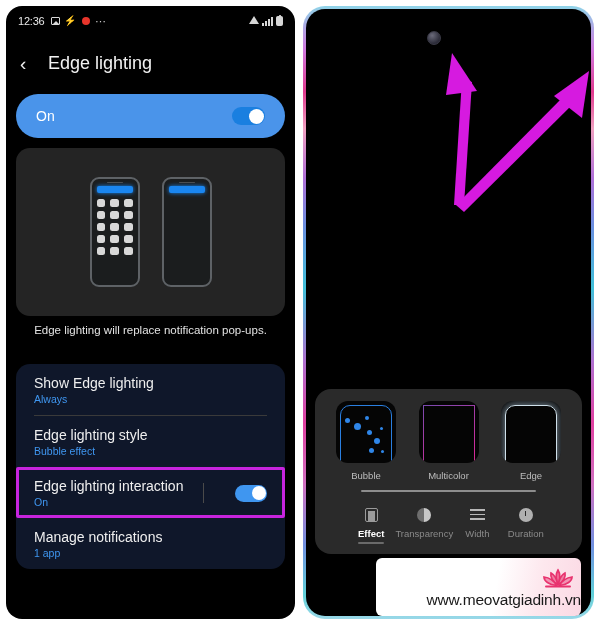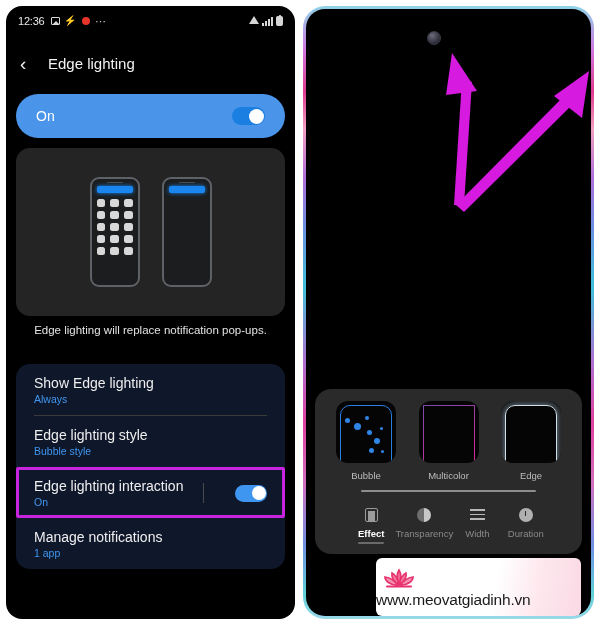--- a/index.html
+++ b/index.html
@@ -60,21 +60,21 @@
   }
 
   .appbar {
     position: absolute; top: 36px; left: 0; right: 0; height: 42px;
     display: flex; align-items: center; padding: 0 14px;
   }
   .back-chev {
     color: #f0f0f0; font-size: 19px; font-weight: 300;
     width: 20px; line-height: 1; cursor: pointer;
   }
-  .appbar-title { color: #f2f2f2; font-size: 15px; margin-left: 8px; }
+  .appbar-title { color: #f2f2f2; font-size: 18px; margin-left: 8px; }
 
   .master-card {
     position: absolute; top: 88px; left: 10px; right: 10px; height: 44px;
     background: #4a94ea; border-radius: 22px;
     display: flex; align-items: center; padding: 0 20px;
   }
   .master-label { color: #ffffff; font-size: 14px; }
   .switch {
     margin-left: auto; width: 33px; height: 18px; border-radius: 9px;
     background: #1a7fe0; position: relative; flex: 0 0 auto;
@@ -228,21 +228,21 @@
     position: absolute; bottom: 20px; left: 0; right: 0;
     text-align: center; color: #1a73e8; font-size: 14px; font-weight: bold;
   }
 
   
   .watermark {
     position: absolute; left: 376px; top: 558px;
     width: 205px; height: 58px;
     background: linear-gradient(100deg,#ffffff 58%, #fde8ee 78%, #fbd9e4 100%);
     border-radius: 6px;
-    display: flex; flex-direction: column; align-items: flex-start; justify-content: center;
+    display: flex; flex-direction: column; align-items: flex-end; justify-content: center;
     overflow: hidden;
   }
   .wm-url {
     color: #1a1a1a; font-size: 15.5px; letter-spacing: -0.2px; margin-top: 1px;
   }
 </style>
 </head>
 <body>
 
 <div class="screen">
@@ -317,21 +317,21 @@
             <span class="row-sub">Always</span>
           </div>
         </div>
       </div>
       <div class="divider"></div>
 
       <div class="list-row">
         <div class="row-inner">
           <div class="row-texts">
             <span class="row-title">Edge lighting style</span>
-            <span class="row-sub">Bubble style</span>
+            <span class="row-sub">Bubble effect</span>
           </div>
         </div>
       </div>
 
       <div class="list-row">
         <div class="row-inner">
           <div class="row-texts">
             <span class="row-title">Edge lighting interaction</span>
             <span class="row-sub">On</span>
           </div>

